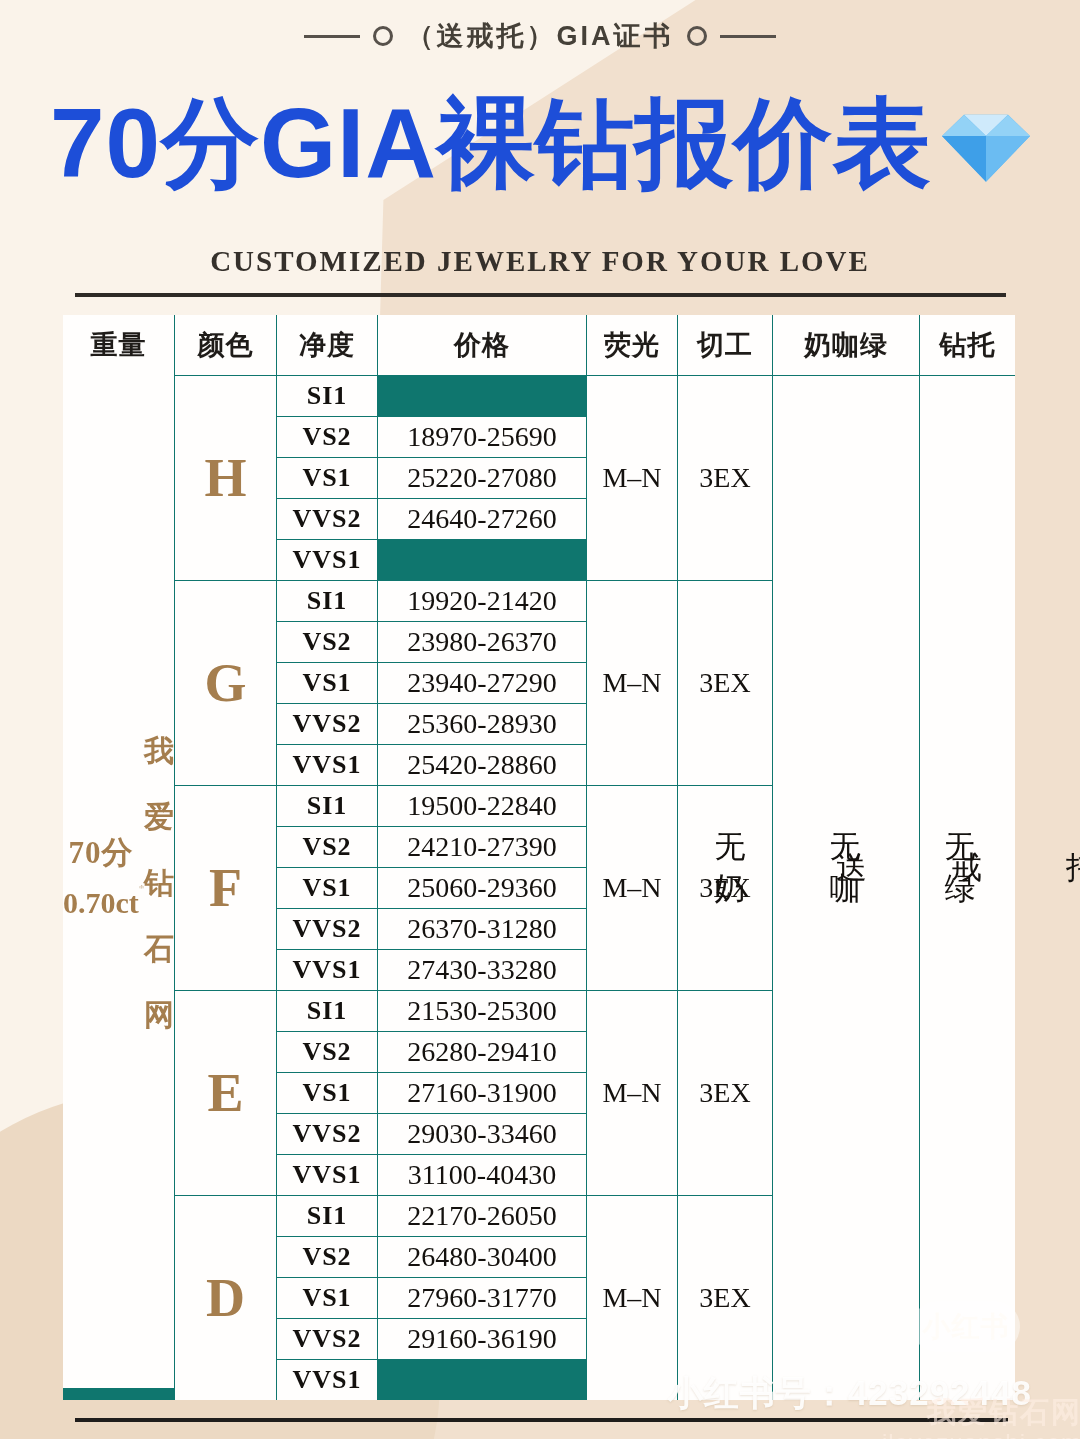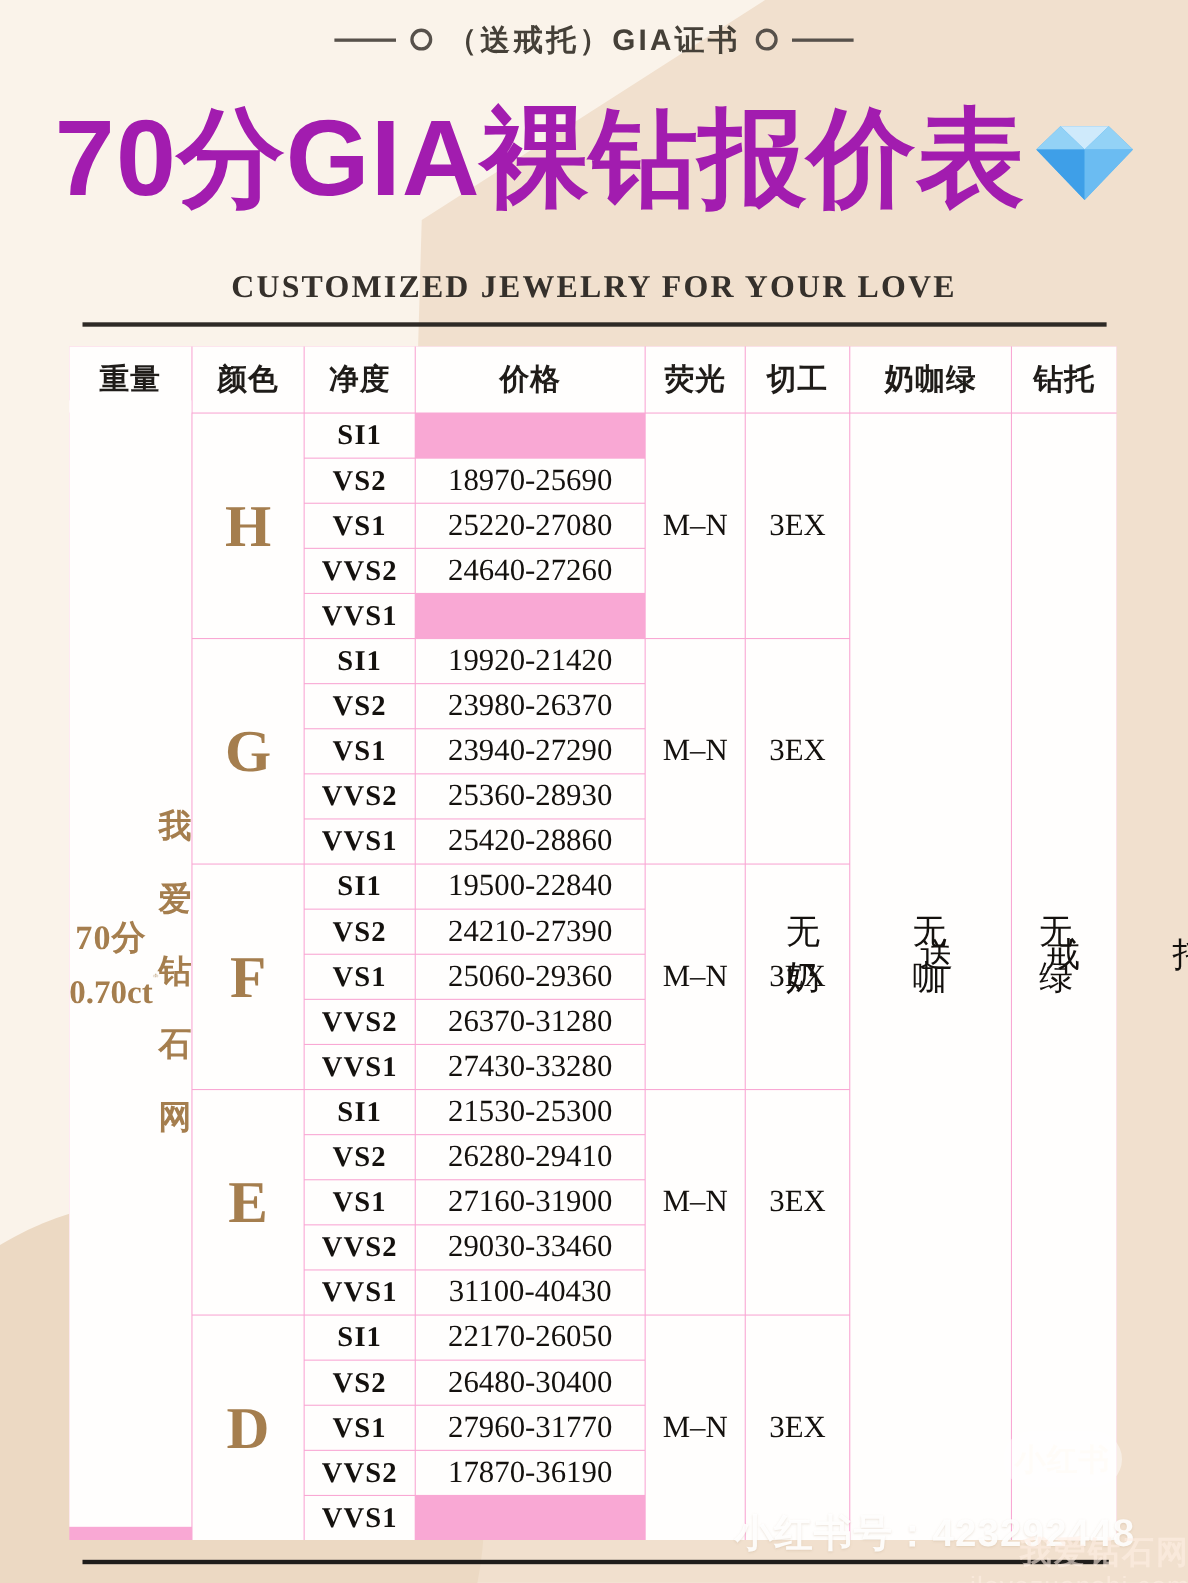--- a/index.html
+++ b/index.html
@@ -22,35 +22,35 @@
   
   .tagline {
     position:absolute; top:14px; left:0; width:100%; height:44px;
     display:flex; align-items:center; justify-content:center; gap:13px; z-index:3;
   }
   .tag-line { width:56px; height:3px; background:#57514b; }
   .tag-circle { width:20px; height:20px; border:3px solid #57514b; border-radius:50%; background:transparent; }
   .tag-text { font-size:27px; font-weight:800; letter-spacing:3px; color:#454038; }
   .main-title {
     position:absolute; top:72px; left:0; width:100%; text-align:center;
-    font-size:98px; font-weight:900; letter-spacing:1px; color:#a21caf;
+    font-size:98px; font-weight:900; letter-spacing:1px; color:#1d4ed8;
     white-space:nowrap; z-index:3; line-height:1.45;
   }
   .gem { display:inline-block; width:88px; height:88px; vertical-align:-10px; margin-left:10px; }
   .subtitle {
     position:absolute; top:245px; left:0; width:100%; text-align:center;
     font-family:"Liberation Serif", serif; font-size:29px; font-weight:600;
     letter-spacing:2px; color:#35302b; z-index:3;
   }
   .rule-top  { position:absolute; left:75px; top:293px; width:931px; height:4px; background:#2e2a26; z-index:3; }
   .rule-bottom { position:absolute; left:75px; top:1418px; width:933px; height:4px; background:#1f1d1b; z-index:5; }
   
   .price-table {
     position:absolute; left:63px; top:315px; width:952px; height:1085px; z-index:2;
-    display:grid; gap:1px; background:#f9a8d4;
+    display:grid; gap:1px; background:#0f766e;
     grid-template-columns:111px 101px 100px 208px 90px 94px 146px 95px;
     grid-template-rows:60px repeat(25, 40px);
   }
   .cell { background:#fffefd; display:flex; align-items:center; justify-content:center; }
   .th   { font-size:27px; font-weight:600; color:#1f1c19; letter-spacing:1px; }
   .clarity { font-family:"Liberation Serif", serif; font-size:26px; color:#14110e; letter-spacing:1px;font-weight:bold; }
   .price   { font-family:"Liberation Serif", serif; font-size:28px; color:#14110e; }
   .color-letter { font-family:"Liberation Serif", serif; font-size:54px; font-weight:700; color:#a57e4e; }
   .fluor, .cut { font-family:"Liberation Serif", serif; font-size:28px; color:#14110e; }
   .c1{grid-column:1} .c2{grid-column:2} .c3{grid-column:3} .c4{grid-column:4}
@@ -201,21 +201,21 @@
     <div class="cell cut c6" style="grid-row:17 / span 5">3EX</div>
 
     <div class="cell color-letter c2" style="grid-row:22 / span 5">D</div>
     <div class="cell clarity c3" style="grid-row:22">SI1</div>
     <div class="cell price c4" style="grid-row:22">22170-26050</div>
     <div class="cell clarity c3" style="grid-row:23">VS2</div>
     <div class="cell price c4" style="grid-row:23">26480-30400</div>
     <div class="cell clarity c3" style="grid-row:24">VS1</div>
     <div class="cell price c4" style="grid-row:24">27960-31770</div>
     <div class="cell clarity c3" style="grid-row:25">VVS2</div>
-    <div class="cell price c4" style="grid-row:25">17870-36190</div>
+    <div class="cell price c4" style="grid-row:25">29160-36190</div>
     <div class="cell clarity c3" style="grid-row:26">VVS1</div>
     <div class="cell fluor c5" style="grid-row:22 / span 5">M–N</div>
     <div class="cell cut c6" style="grid-row:22 / span 5">3EX</div>
 
     <div class="cell stack-cell c7" style="grid-row:2 / span 25">
       <div class="gapbox">
         <span>无奶</span>
         <span>无咖</span>
         <span>无绿</span>
       </div>

